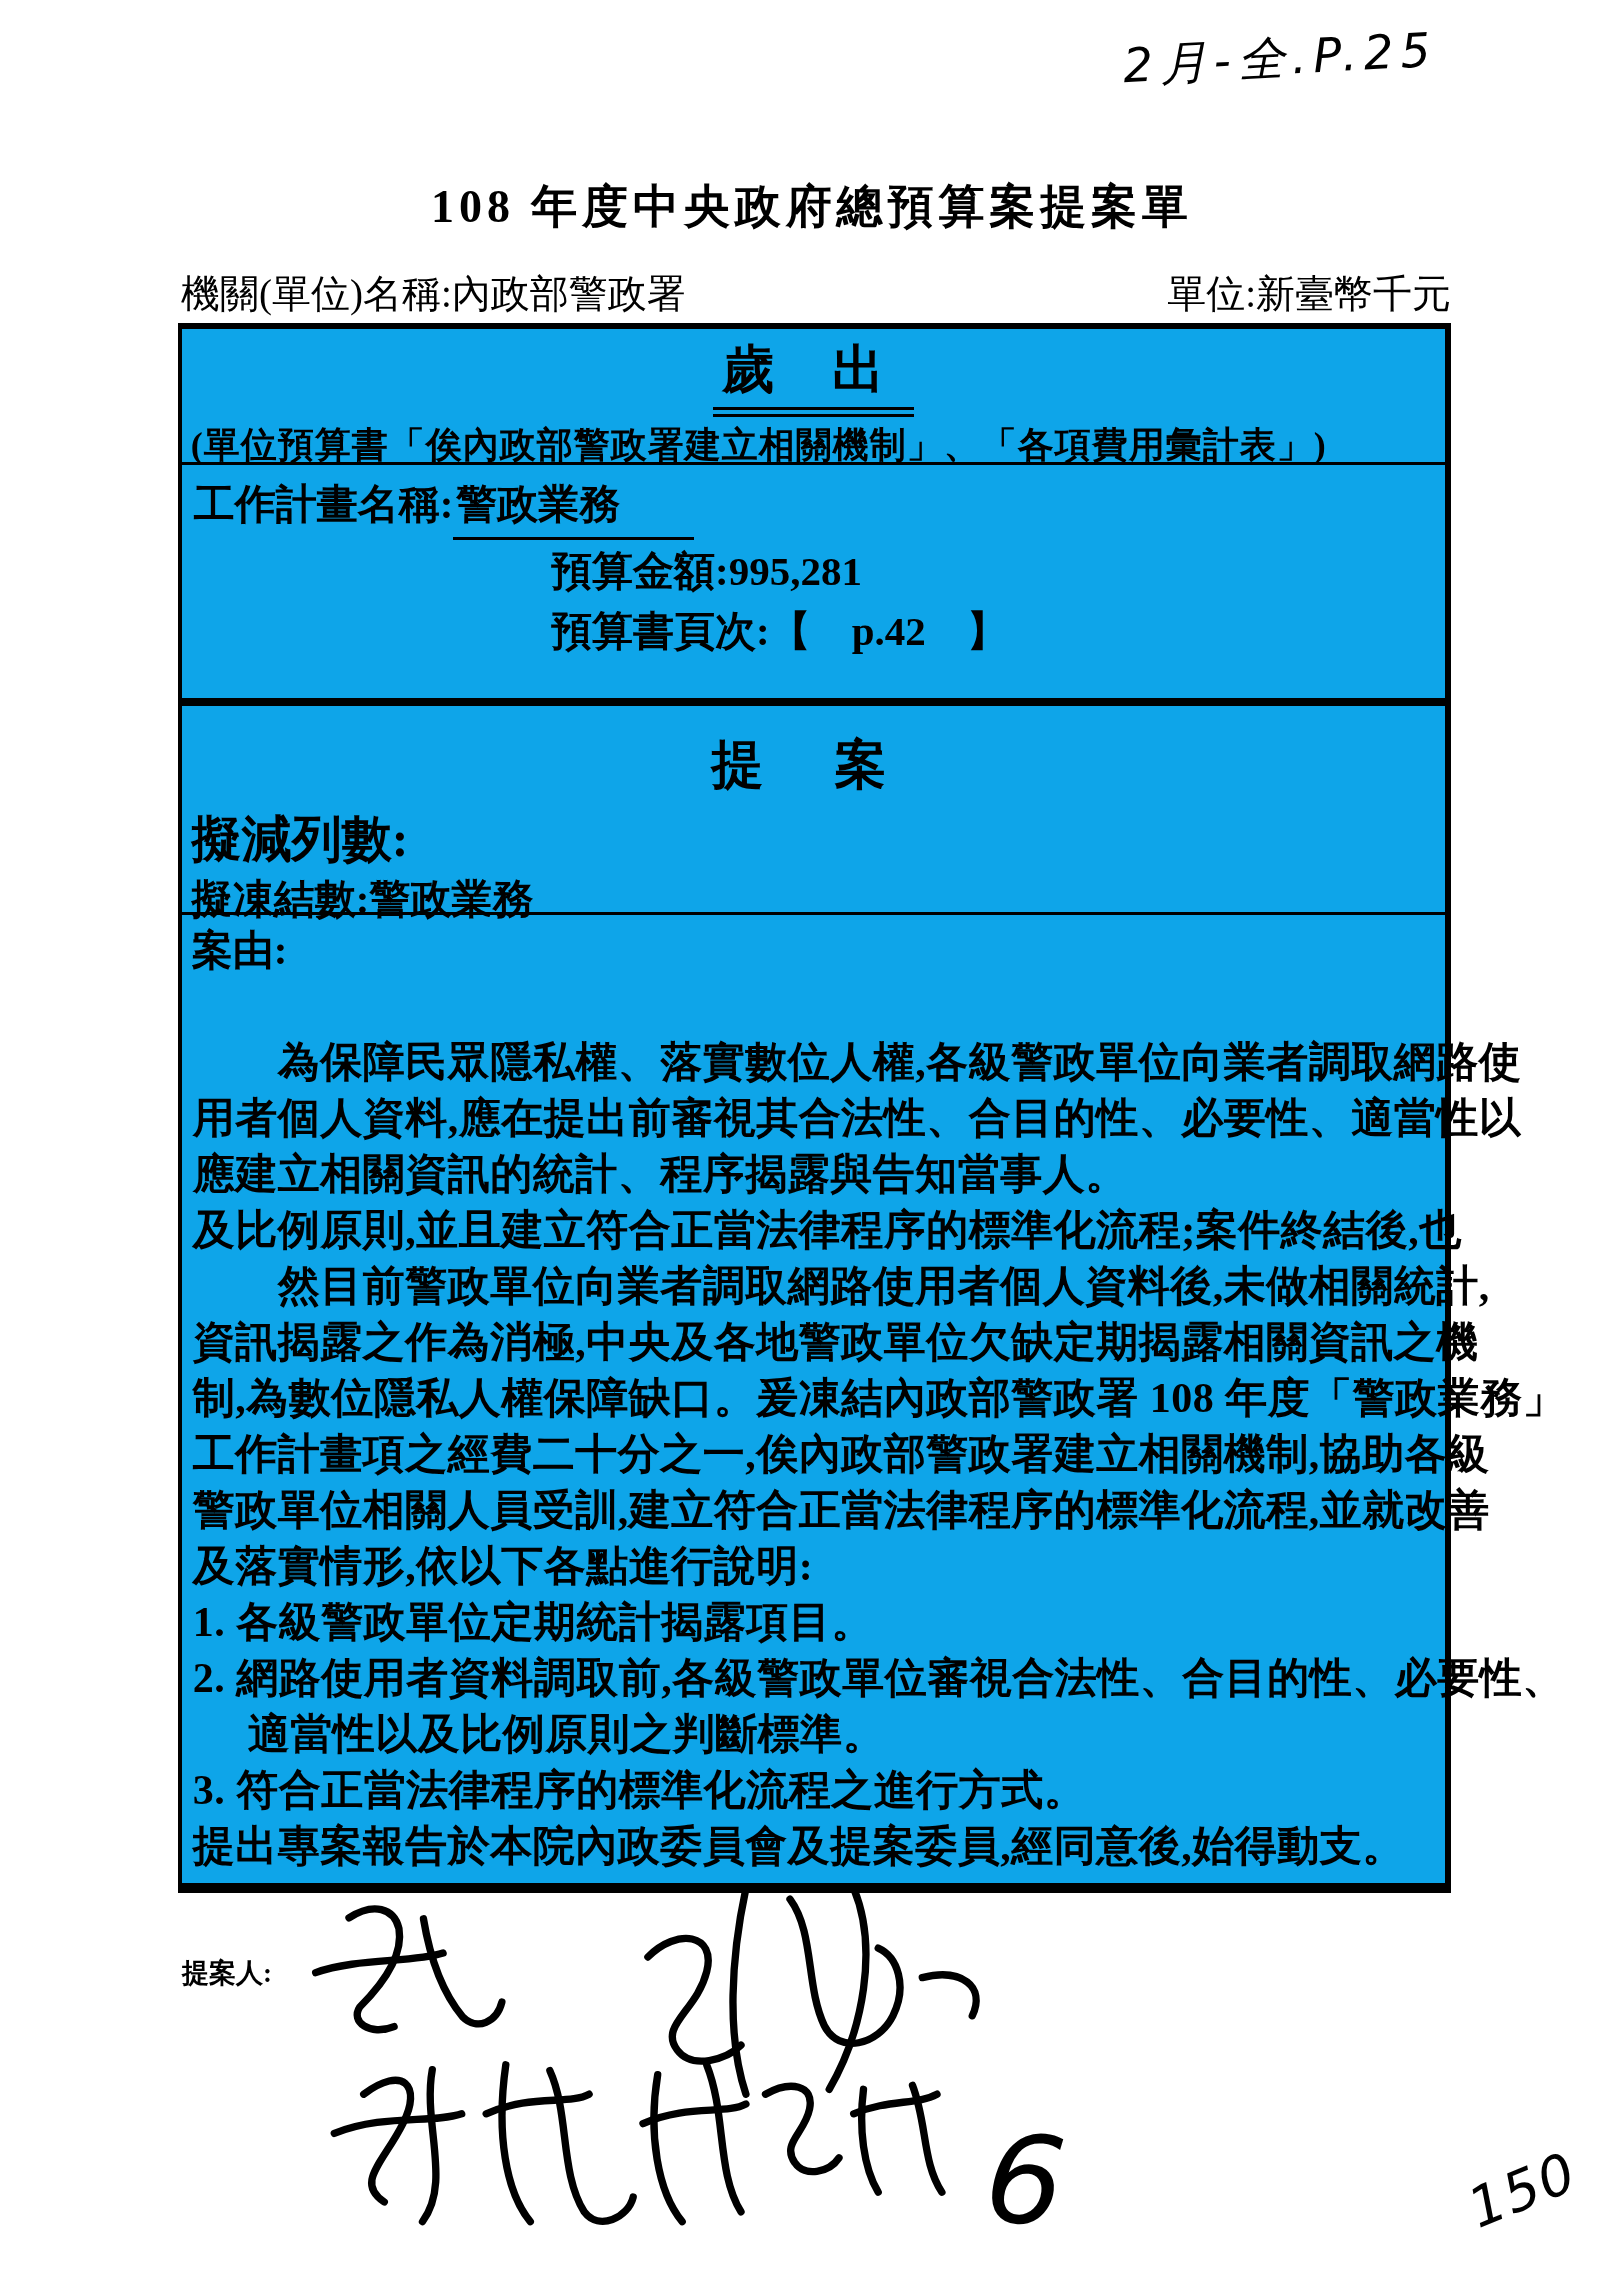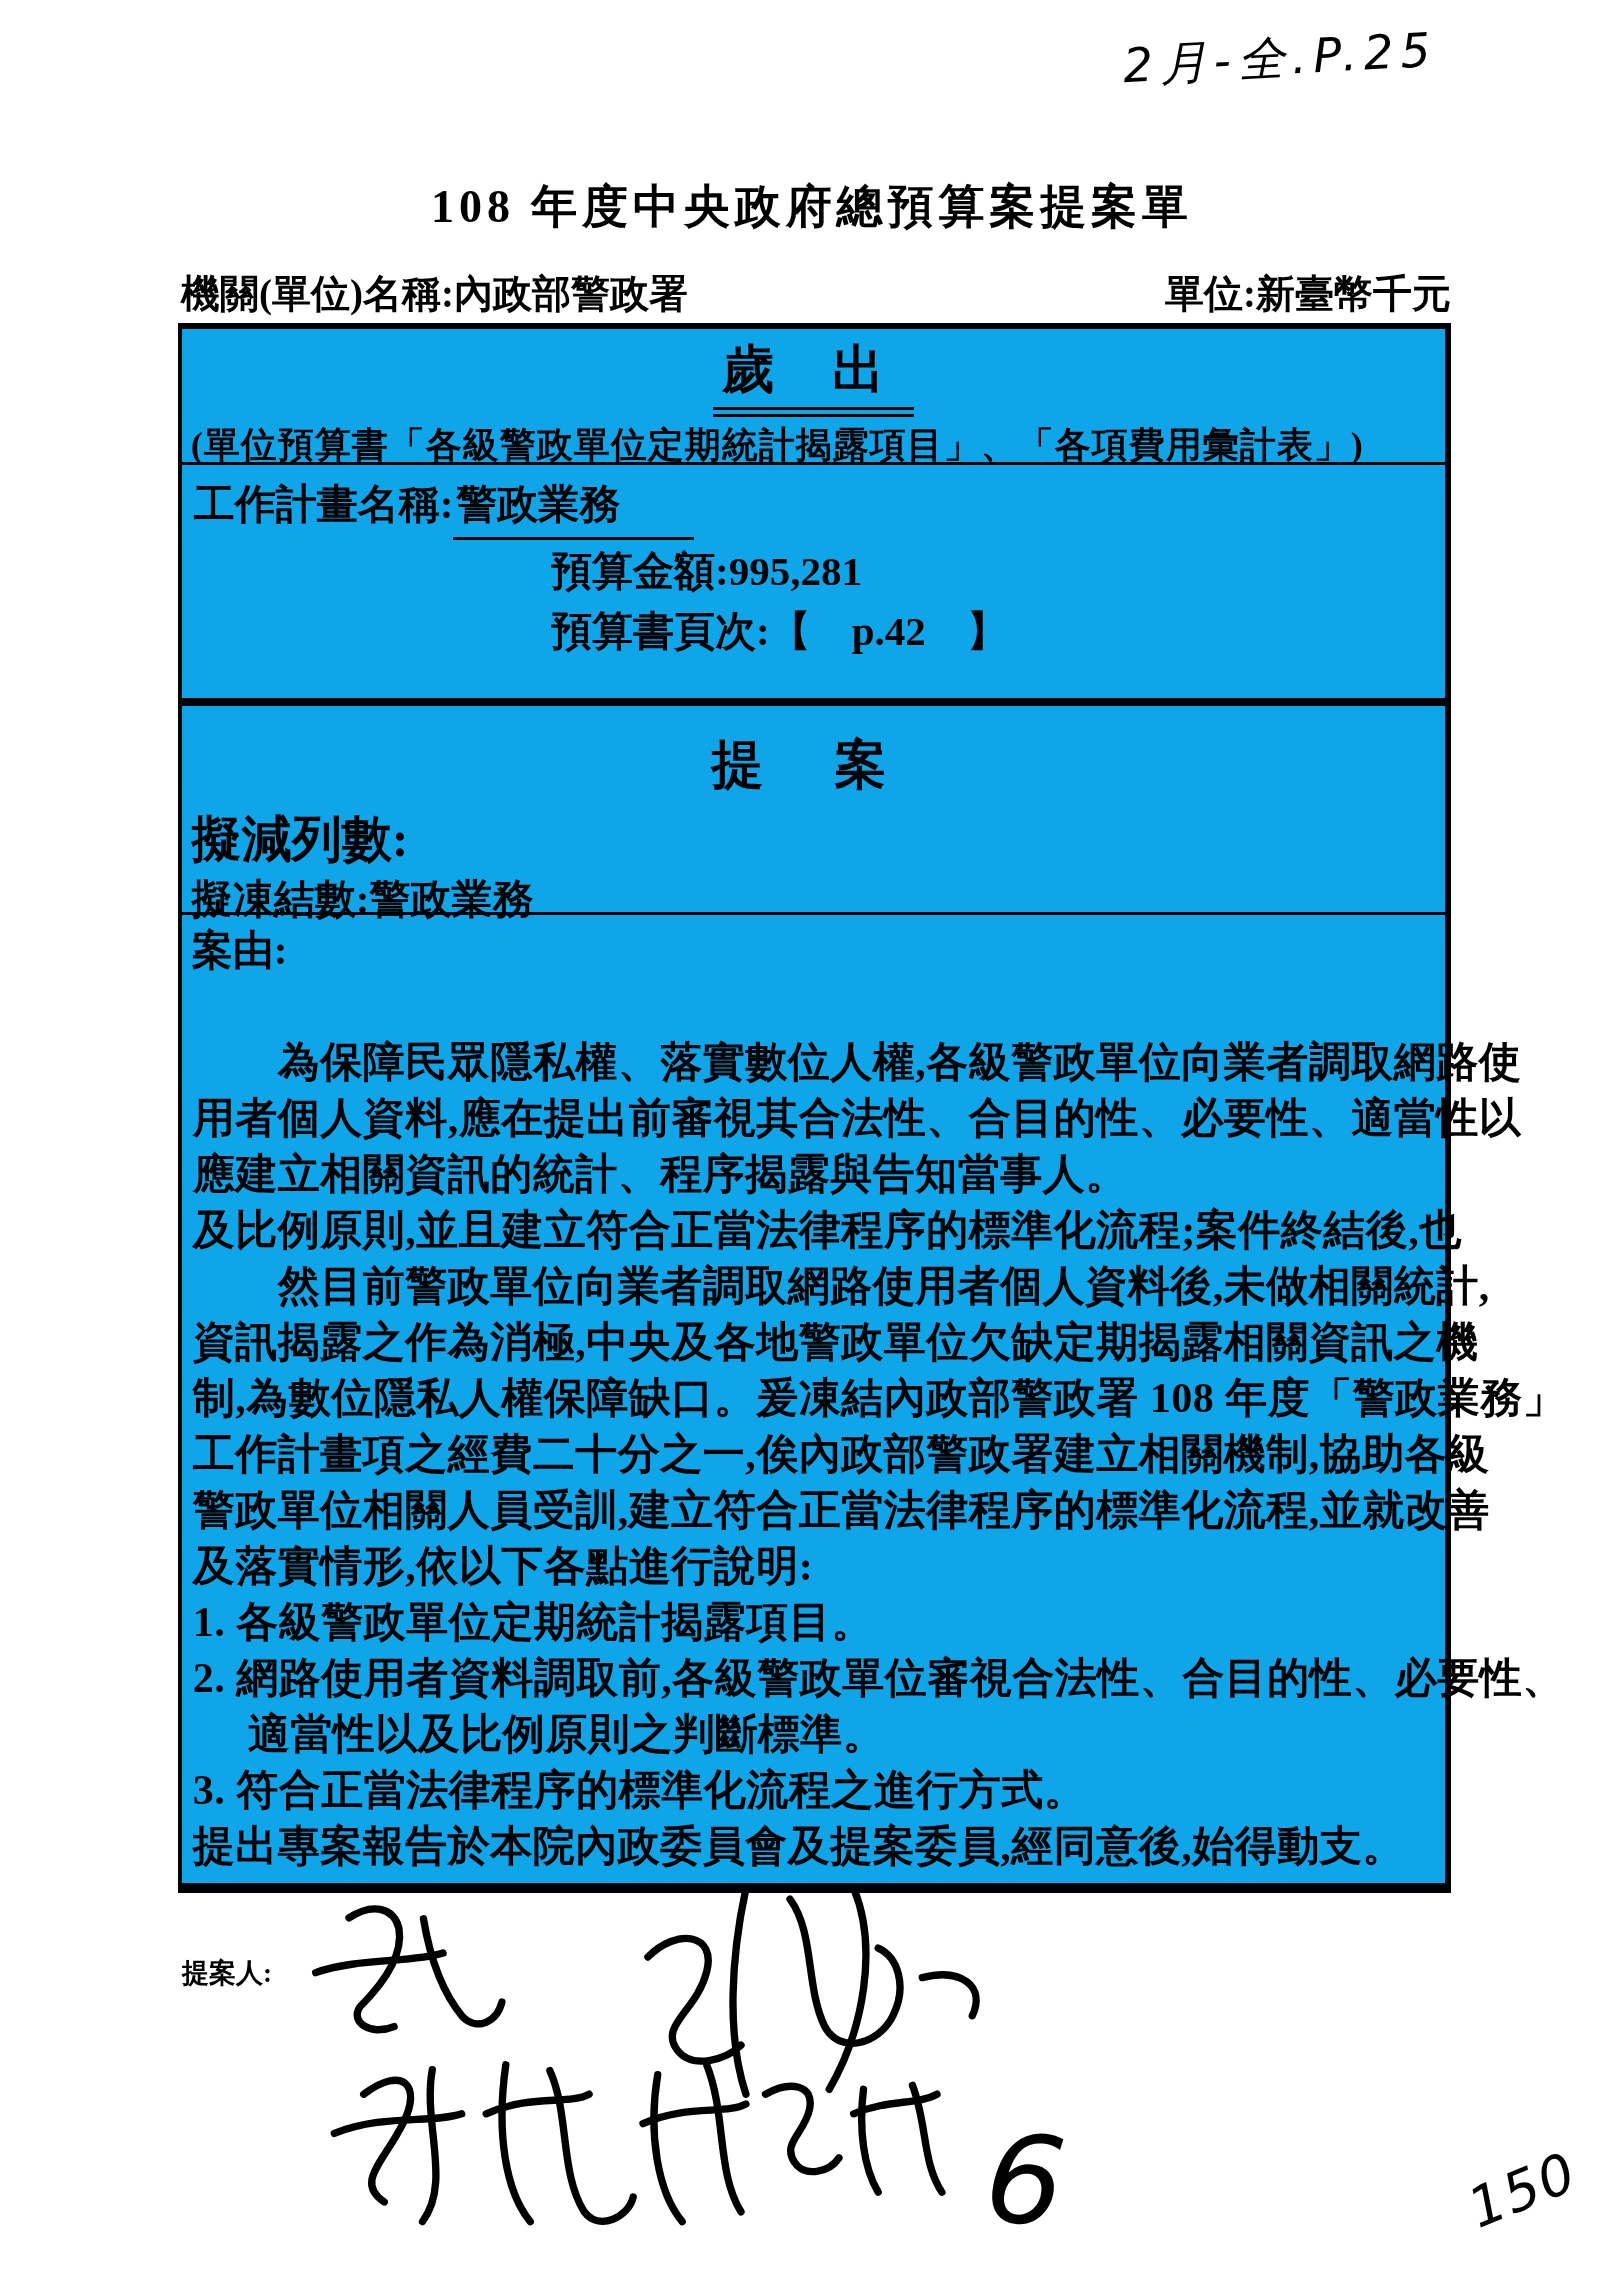--- a/index.html
+++ b/index.html
@@ -23,21 +23,21 @@
     transform:rotate(-3deg);
   }
   .doc-title{
     position:absolute;top:176px;left:0;width:100%;
     text-align:center;
     font-size:46px;font-weight:bold;letter-spacing:4.9px;
   }
   .agency-row{
     position:absolute;top:267px;left:181px;width:1270px;
     display:flex;justify-content:space-between;
-    font-size:39px;font-weight:bold;
+    font-size:39px;font-weight:normal;
   }
   .main-box{
     position:absolute;left:178px;top:323px;width:1273px;height:1570px;
     box-sizing:border-box;
     border:4.9px solid #000;
     border-top-width:6.9px;
     border-right-width:6.4px;
     border-bottom-width:10.8px;
     background:#0ea5e9;
   }
@@ -103,21 +103,21 @@
     <span>機關(單位)名稱:內政部警政署</span>
     <span>單位:新臺幣千元</span>
   </div>
 
   <div class="main-box">
 
     <div class="sec1-title">
       <span class="ul2">歲 出</span>
     </div>
 
-    <div class="sec1-subtitle">(單位預算書「各級警政單位定期統計揭露項目」、「各項費用彙計表」)</div>
+    <div class="sec1-subtitle">(單位預算書「俟內政部警政署建立相關機制」、「各項費用彙計表」)</div>
 
     <div class="sep sep-1"></div>
 
     <div class="row-workplan">
       <span>工作計畫名稱:</span><span class="ul1">警政業務</span>
     </div>
 
     <div class="row-amount">
       <span>預算金額:</span><span>995,281</span>
     </div>

